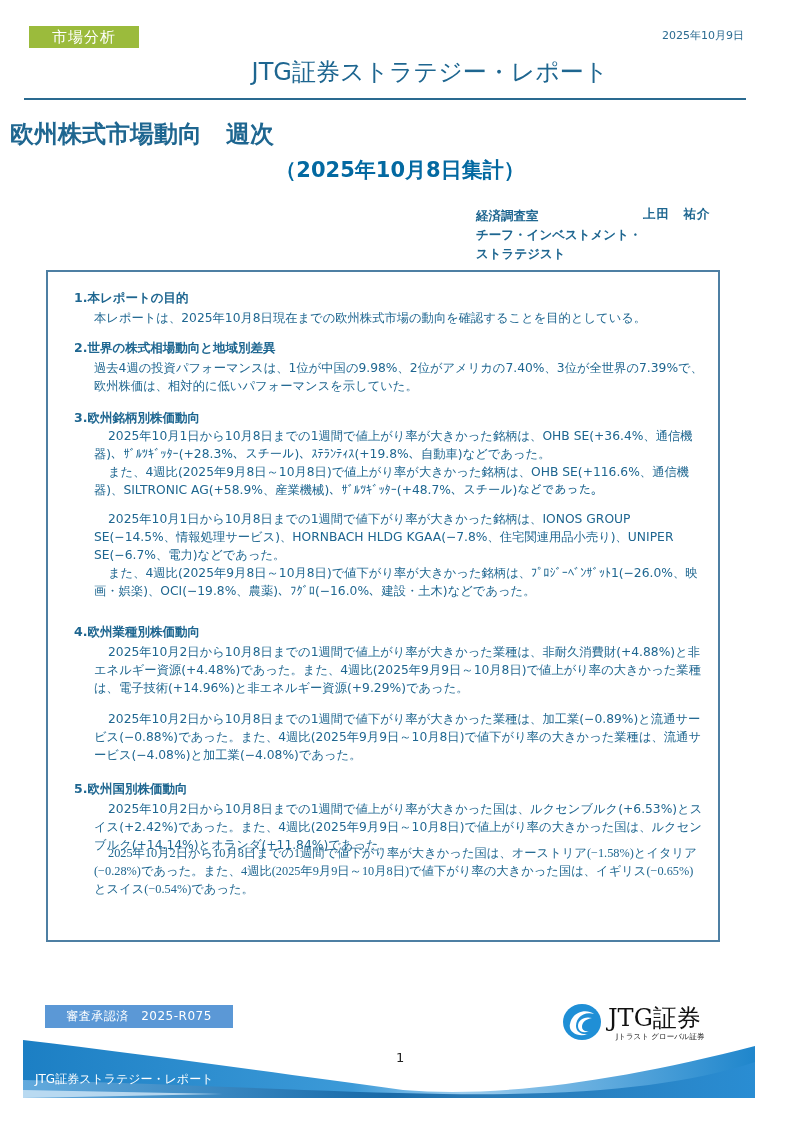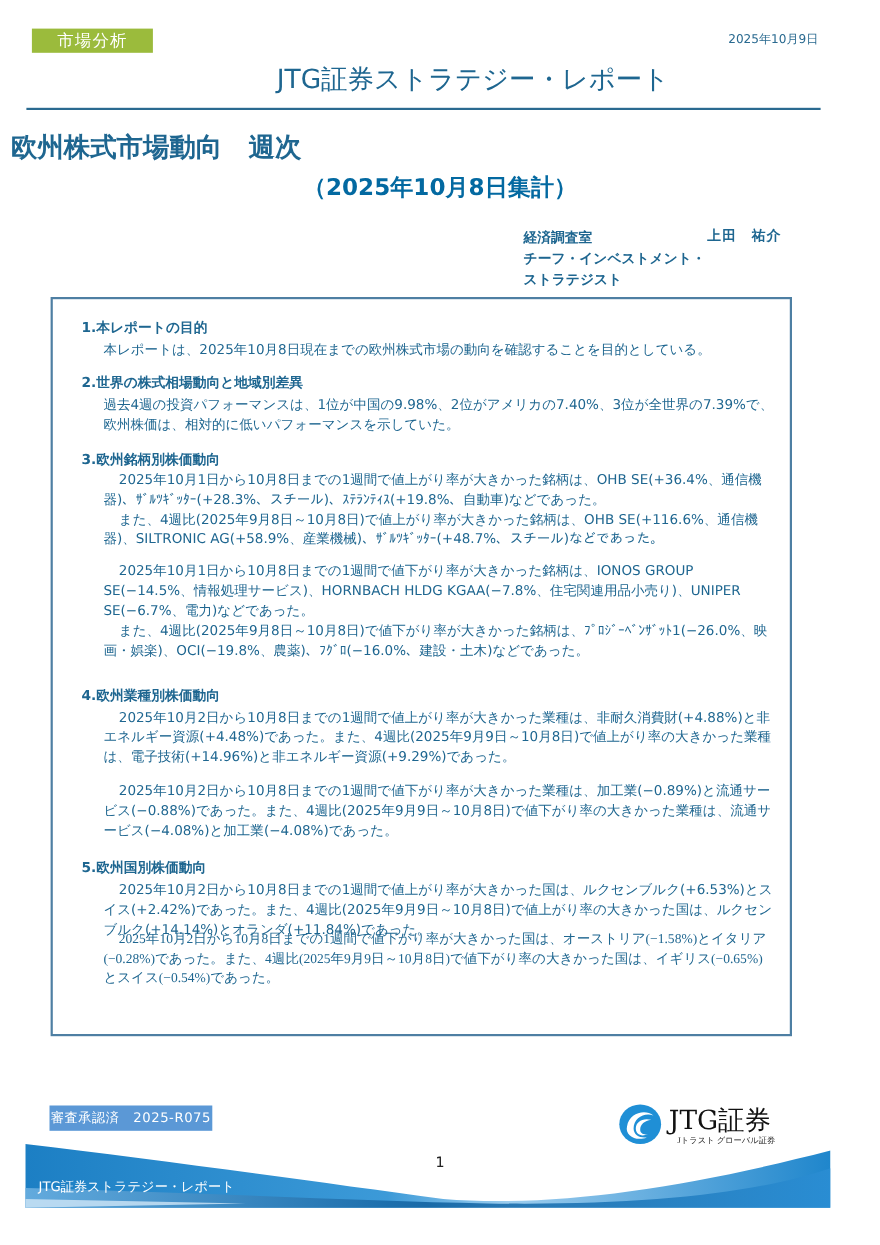--- a/index.html
+++ b/index.html
@@ -53,36 +53,36 @@
   .section-head {
     position: absolute; left: 74px; font-size: 12.5px; font-weight: bold; color: #1e6690;
   }
   .para {
     position: absolute; left: 94px; width: 610px;
     font-size: 12.3px; line-height: 18px; color: #1e6690;
     text-indent: 0;
   }
   .para.indent { text-indent: 14px; }
   .approval {
-    left: 45px; top: 1005px; width: 148px; height: 23px;
+    left: 45px; top: 1005px; width: 188px; height: 23px;
     background: #5b98d6; color: #ffffff; font-size: 12px;
     line-height: 23px; text-align: center; letter-spacing: 0.5px;
   }
   .logo {
     left: 560px; top: 1000px; width: 170px; height: 46px;
   }
   .logo-mark {
     position: absolute; left: 0; top: 2px;
   }
   .logo-text {
     position: absolute; left: 48px; top: 2px; font-family: "DejaVu Serif", serif;
     font-weight: normal; font-size: 24px; color: #111111; letter-spacing: 0px;
   }
   .logo-sub {
-    position: absolute; left: 56px; top: 32px; font-size: 7.5px; color: #222; font-family: Liberation Serif, serif;
+    position: absolute; left: 56px; top: 32px; font-size: 7.5px; color: #222;
   }
   .page-num {
     left: 396px; top: 1050px; font-size: 13px; color: #222222;
   }
   .footer-band {
     left: 23px; top: 1040px; width: 732px; height: 62px;
   }
   .footer-label {
     left: 35px; top: 1071px; font-size: 12px; color: #ffffff;
   }

